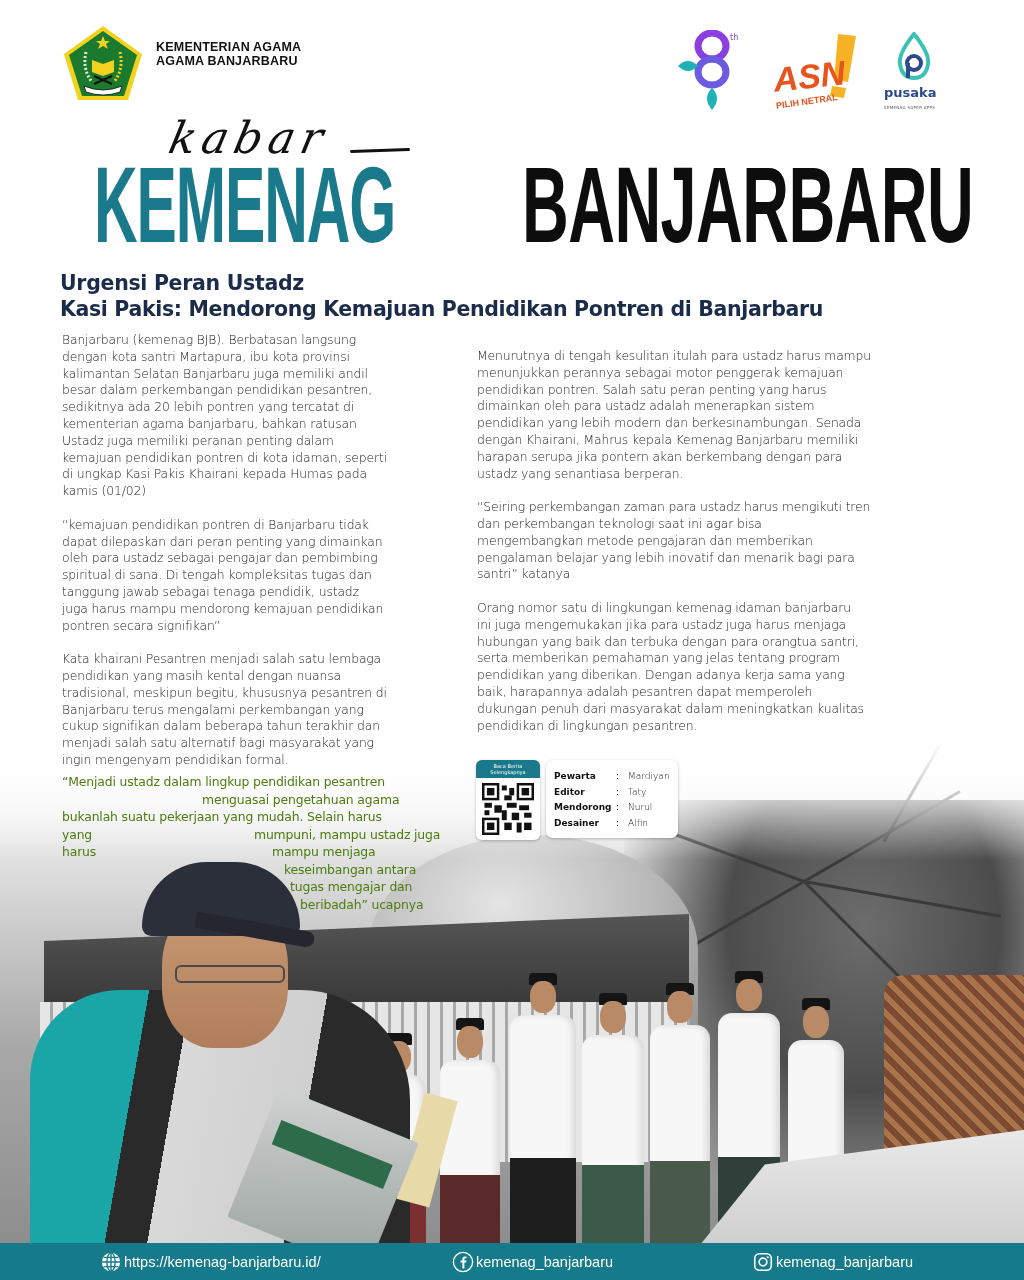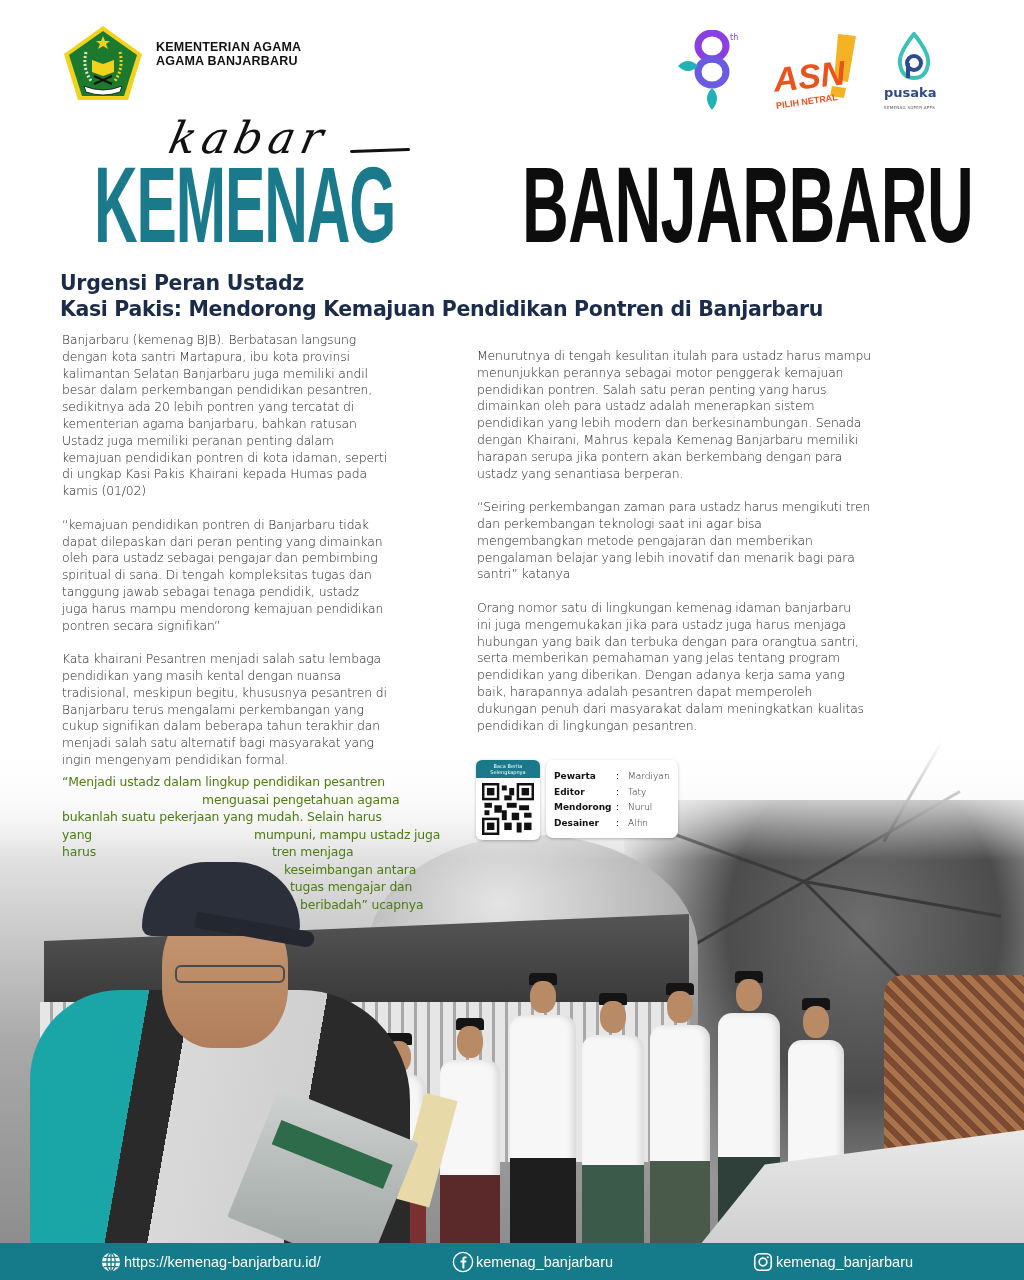--- a/index.html
+++ b/index.html
@@ -240,21 +240,21 @@
 <div class="quote-tail">
   <span class="ln">“Menjadi ustadz dalam lingkup pendidikan pesantren</span>
   <span class="ln" style="padding-left:140px;">menguasai pengetahuan agama</span>
   <span class="ln">bukanlah suatu pekerjaan yang mudah. Selain harus</span>
   <span class="ln" style="position:relative;">
     <span>yang</span>
     <span style="position:absolute;left:192px;">mumpuni, mampu ustadz juga</span>
   </span>
   <span class="ln" style="position:relative;">
     <span>harus</span>
-    <span style="position:absolute;left:210px;">tren menjaga</span>
+    <span style="position:absolute;left:210px;">mampu menjaga</span>
   </span>
   <span class="ln" style="padding-left:222px;">keseimbangan antara</span>
   <span class="ln" style="padding-left:228px;">tugas mengajar dan</span>
   <span class="ln" style="padding-left:238px;">beribadah” ucapnya</span>
 </div>
 
 <div class="col col-right" style="z-index:5;">
   <p>Menurutnya di tengah kesulitan itulah para ustadz harus mampu
 menunjukkan perannya sebagai motor penggerak kemajuan
 pendidikan pontren. Salah satu peran penting yang harus

